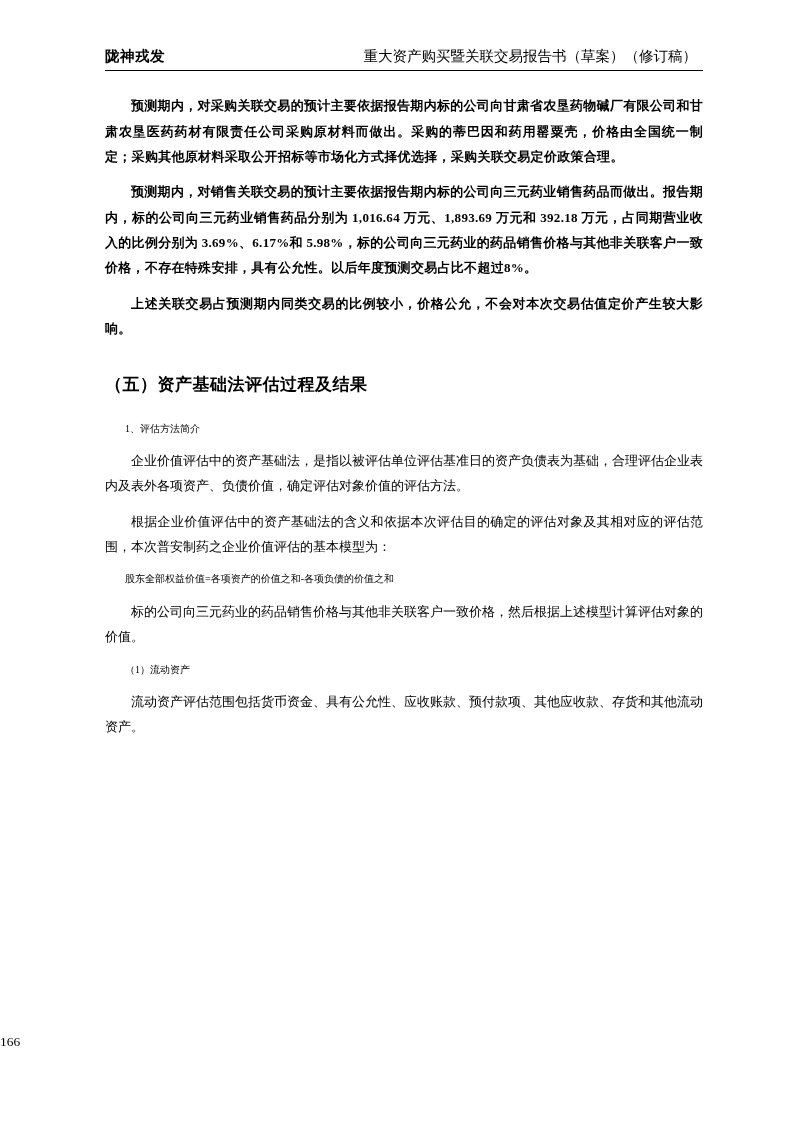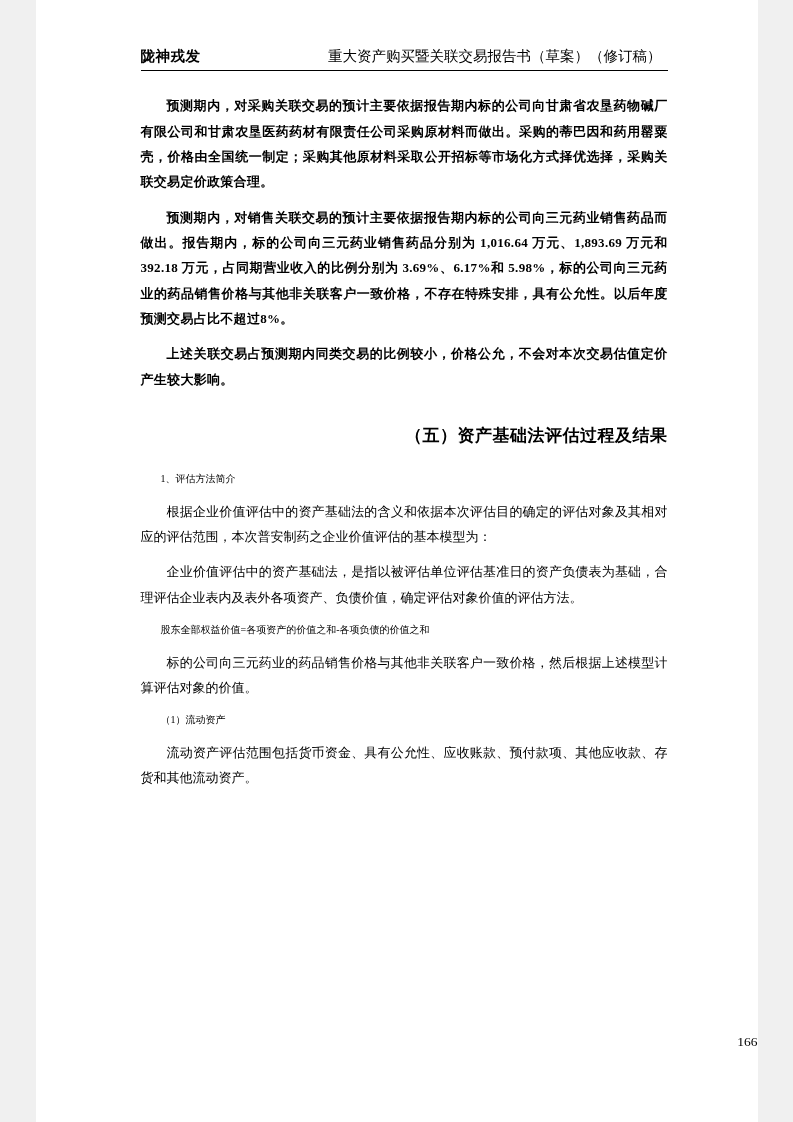--- a/index.html
+++ b/index.html
@@ -1,21 +1,21 @@
 <!DOCTYPE html>
 <html><head>
 <meta charset="utf-8">
 <style>
   html, body {
     margin: 0;
     padding: 0;
     background: #f0f0f0;
   }
   .page {
-    width: 722px;
+    width: 793px;
     height: 1122px;
     background: #ffffff;
     margin: 0 auto;
     position: relative;
     box-sizing: border-box;
     font-family: "Liberation Serif", "DejaVu Serif", serif;
     color: #000000;
     overflow: hidden;
   }
   .content {
@@ -55,34 +55,33 @@
     font-weight: bold;
     letter-spacing: 0.3px;
   }
   h2.section-title {
     font-family: "DejaVu Sans", "Liberation Sans", sans-serif;
     font-size: 17px;
     font-weight: bold;
     margin: 30px 0 20px 0;
     line-height: 1.6;
     letter-spacing: 0.5px;
-    text-align: right;
   }
   p.sub-item {
     margin: 0 0 10px 0;
     font-size: 10px;
     line-height: 1.95;
     text-indent: 2em;
   }
   .page-number {
     position: absolute;
     bottom: 72px;
     left: 0;
     right: 0;
-    text-align: right;
+    text-align: left;
     font-size: 13.5px;
     font-family: "Liberation Serif", serif;
   }
 </style>
 </head>
 <body>
 
 <div class="page">
   <div class="content">
 
@@ -91,22 +90,22 @@
       <span class="header-right">重大资产购买暨关联交易报告书（草案）（修订稿）</span>
     </div>
 
     <p class="body-para bold-para">预测期内，对采购关联交易的预计主要依据报告期内标的公司向甘肃省农垦药物碱厂有限公司和甘肃农垦医药药材有限责任公司采购原材料而做出。采购的蒂巴因和药用罂粟壳，价格由全国统一制定；采购其他原材料采取公开招标等市场化方式择优选择，采购关联交易定价政策合理。</p>
     <p class="body-para bold-para">预测期内，对销售关联交易的预计主要依据报告期内标的公司向三元药业销售药品而做出。报告期内，标的公司向三元药业销售药品分别为 1,016.64 万元、1,893.69 万元和 392.18 万元，占同期营业收入的比例分别为 3.69%、6.17%和 5.98%，标的公司向三元药业的药品销售价格与其他非关联客户一致价格，不存在特殊安排，具有公允性。以后年度预测交易占比不超过8%。</p>
     <p class="body-para bold-para">上述关联交易占预测期内同类交易的比例较小，价格公允，不会对本次交易估值定价产生较大影响。</p>
 
     <h2 class="section-title">（五）资产基础法评估过程及结果</h2>
 
     <p class="sub-item">1、评估方法简介</p>
+    <p class="body-para">企业价值评估中的资产基础法，是指以被评估单位评估基准日的资产负债表为基础，合理评估企业表内及表外各项资产、负债价值，确定评估对象价值的评估方法。</p>
     <p class="body-para">根据企业价值评估中的资产基础法的含义和依据本次评估目的确定的评估对象及其相对应的评估范围，本次普安制药之企业价值评估的基本模型为：</p>
-    <p class="body-para">企业价值评估中的资产基础法，是指以被评估单位评估基准日的资产负债表为基础，合理评估企业表内及表外各项资产、负债价值，确定评估对象价值的评估方法。</p>
     <p class="sub-item">股东全部权益价值=各项资产的价值之和-各项负债的价值之和</p>
     <p class="body-para">标的公司向三元药业的药品销售价格与其他非关联客户一致价格，然后根据上述模型计算评估对象的价值。</p>
     <p class="sub-item">（1）流动资产</p>
     <p class="body-para">流动资产评估范围包括货币资金、具有公允性、应收账款、预付款项、其他应收款、存货和其他流动资产。</p>
 
   </div>
 
   <div class="page-number">166</div>
 </div>
 

